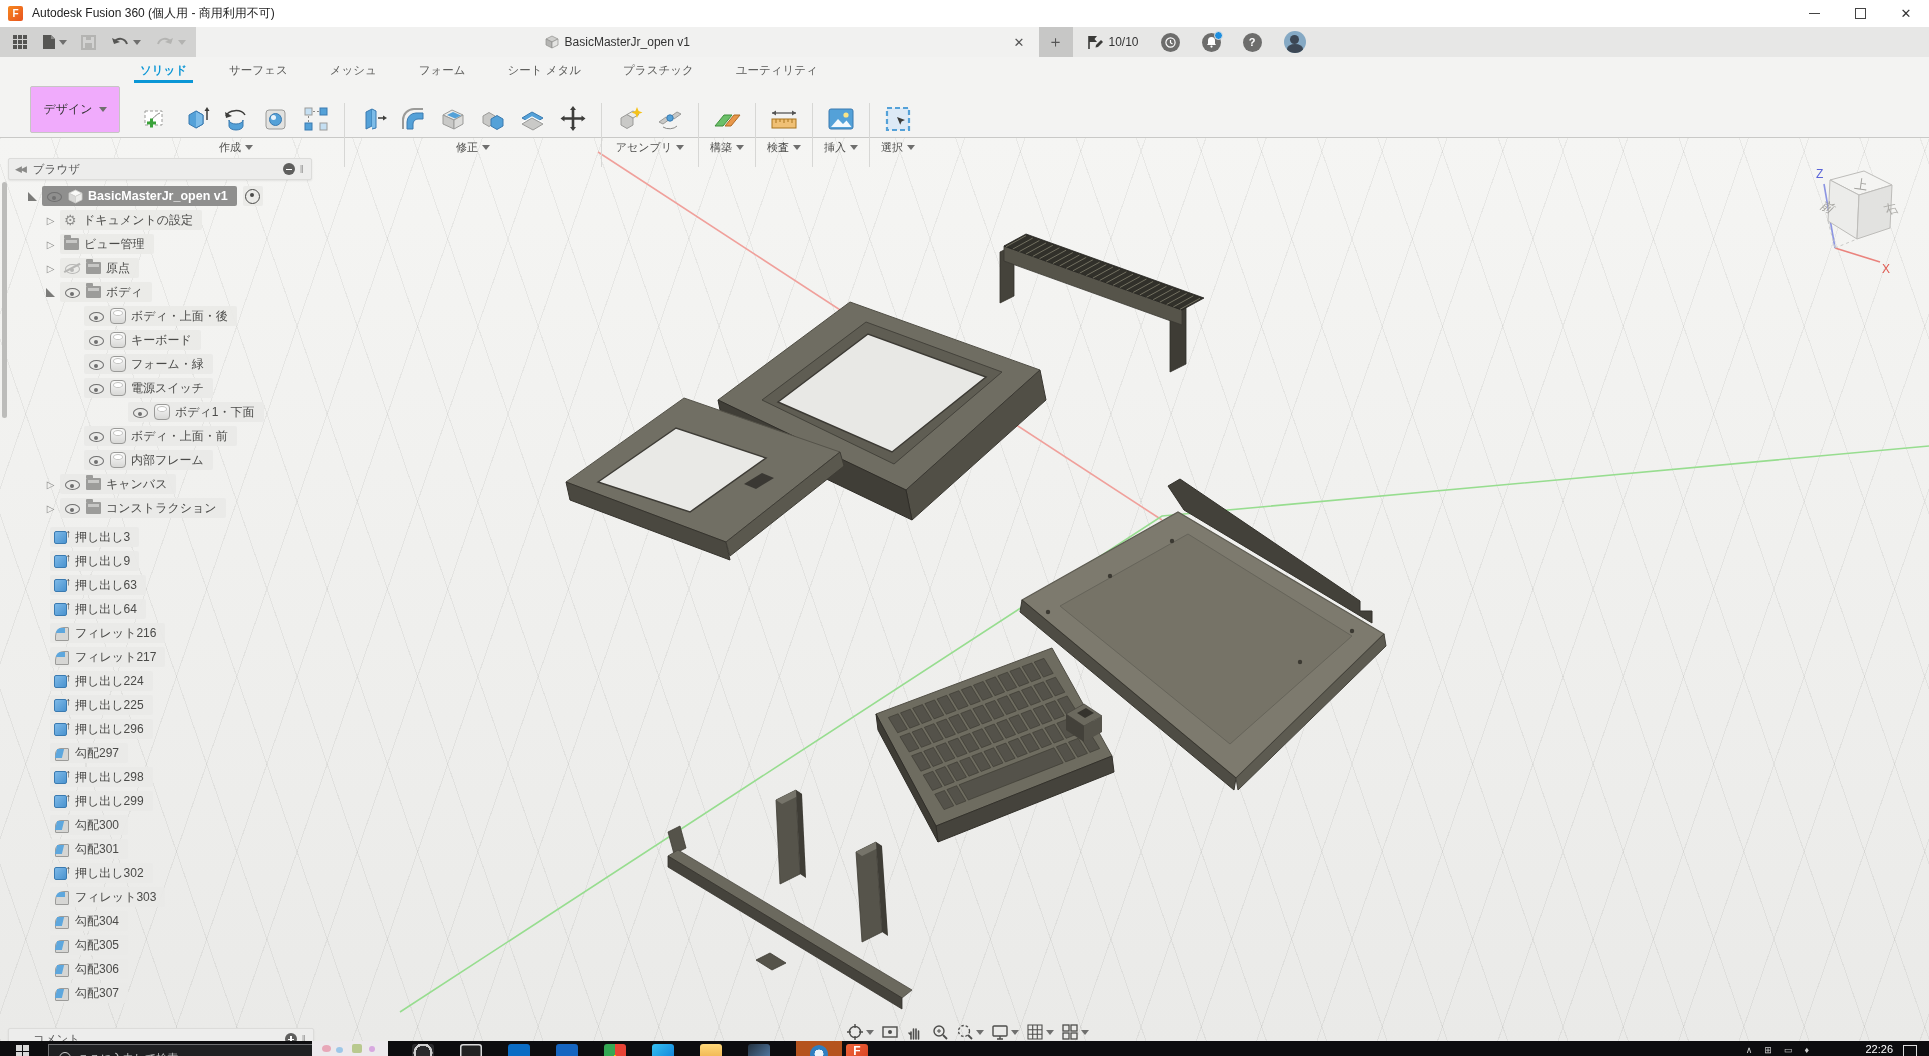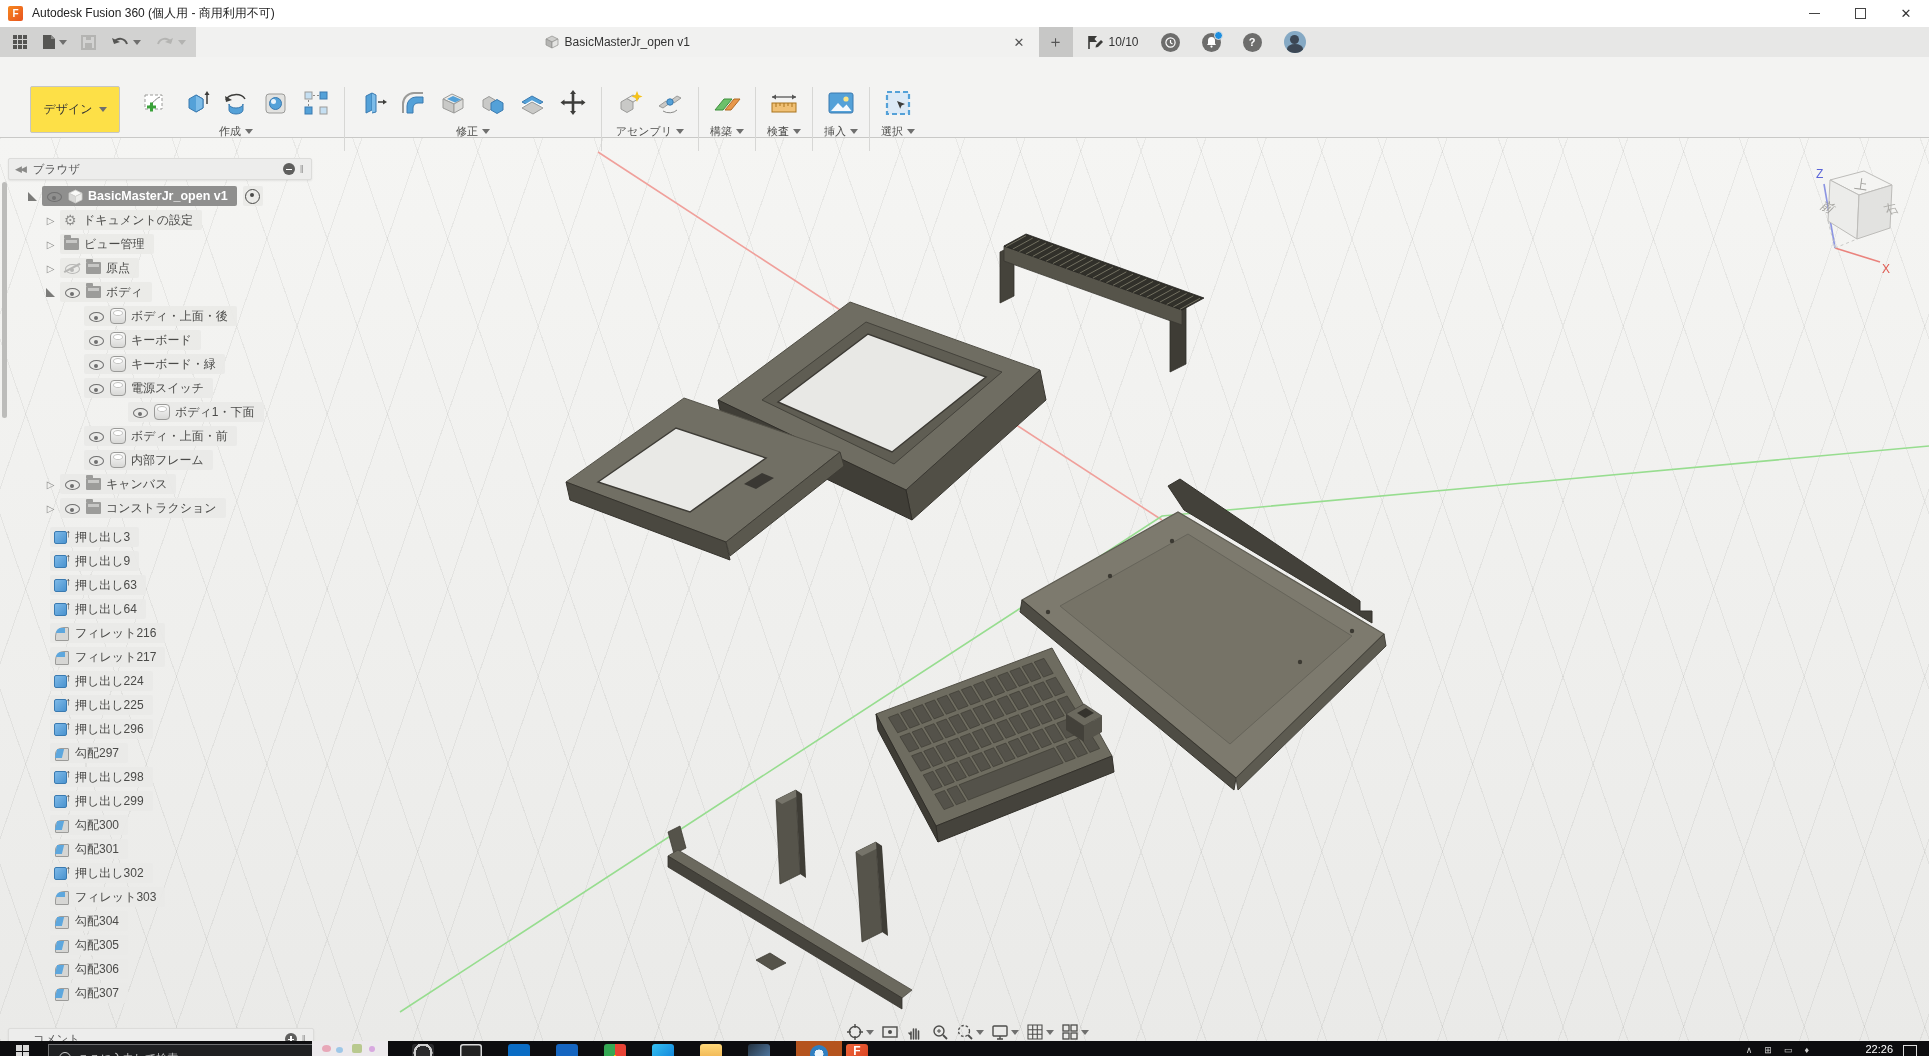--- a/index.html
+++ b/index.html
@@ -29,26 +29,26 @@
   #tab-right{flex:1;height:30px;background:#e7e7e6;display:flex;align-items:center;gap:22px;padding-left:14px;}
   #jobs{display:flex;align-items:center;gap:5px;font-size:12px;color:#333;}
   .roundico{width:19px;height:19px;border-radius:50%;background:#6d6d6c;color:#fff;display:flex;align-items:center;justify-content:center;font-size:11px;font-weight:bold;position:relative;}
   #bell-dot{position:absolute;right:-2px;top:-2px;width:7px;height:7px;border-radius:50%;background:#1e8fe0;border:1px solid #e7e7e6;}
   #avatar{width:22px;height:22px;border-radius:50%;background:#85a9c4;position:relative;overflow:hidden;}
   #avatar:before{content:"";position:absolute;left:6.5px;top:4px;width:9px;height:9px;border-radius:50%;background:#3c4754;}
   #avatar:after{content:"";position:absolute;left:3px;top:13px;width:16px;height:10px;border-radius:50% 50% 0 0;background:#3c4754;}
 
   
   #ribbon{position:absolute;left:0;top:57px;width:1929px;height:80px;background:#f3f3f2;border-bottom:1px solid #c9c9c7;z-index:30;}
-  #design-box{position:absolute;left:30px;top:29px;width:88px;height:45px;background:#fde047;border:1px solid #c6c6c4;border-radius:2px;display:flex;align-items:center;justify-content:center;gap:6px;font-size:12px;color:#333;}
+  #design-box{position:absolute;left:30px;top:29px;width:88px;height:45px;background:#f0abfc;border:1px solid #c6c6c4;border-radius:2px;display:flex;align-items:center;justify-content:center;gap:6px;font-size:12px;color:#333;}
   #ribbon-tabs{position:absolute;left:136px;top:0;height:26px;display:flex;gap:34px;align-items:center;}
   .rtab{font-size:11.5px;color:#5a5a58;padding:0 4px;position:relative;white-space:nowrap;}
   .rtab.active{color:#0a96d6;font-weight:bold;}
   .rtab.active:after{content:"";position:absolute;left:-2px;right:-2px;bottom:-5px;height:3px;background:#0a96d6;}
-  #ribbon-groups{position:absolute;left:136px;top:28px;display:flex;align-items:flex-start;}
+  #ribbon-groups{position:absolute;left:136px;top:44px;display:flex;align-items:flex-start;}
   .rgroup{display:flex;flex-direction:column;align-items:center;}
   .ricons{display:flex;align-items:center;height:36px;}
   .ric{width:40px;height:34px;display:flex;align-items:center;justify-content:center;}
   .rlabel{margin-top:3px;font-size:11px;color:#4d4d4b;display:flex;align-items:center;gap:4px;white-space:nowrap;}
   .rdivider{width:1px;height:64px;background:#d7d7d5;margin:2px 8px 0 8px;}
 
   
   #viewport{position:absolute;left:0;top:137px;width:1929px;height:904px;z-index:1;
     background:
       repeating-linear-gradient(109deg, rgba(60,60,55,0.07) 0 1px, transparent 1px 57px),
@@ -387,20 +387,29 @@
       </span>
     <span id="avatar"></span>
   </div>
 </div>
 
 <div id="ribbon">
   <div id="design-box">
     <span>デザイン</span>
     <span class="dd"></span>
   </div>
+  <div id="ribbon-tabs">
+      <span class="rtab active">ソリッド</span>
+      <span class="rtab">サーフェス</span>
+      <span class="rtab">メッシュ</span>
+      <span class="rtab">フォーム</span>
+      <span class="rtab">シート メタル</span>
+      <span class="rtab">プラスチック</span>
+      <span class="rtab">ユーティリティ</span>
+    </div>
   <div id="ribbon-groups">
       <div class="rgroup">
         <div class="ricons">
           <span class="ric">
             <svg width="30" height="30" viewBox="0 0 30 30">
               <rect x="4" y="7" width="17" height="14" fill="#fff" stroke="#9b9b99" stroke-dasharray="3,2"></rect>
               <path d="M7,20 q8,-10 12,-11" fill="none" stroke="#8a8a88"></path>
               <path d="M6,19 h9 M10.5,14.5 v9" stroke="#3aa23a" stroke-width="3"></path>
             </svg>
           </span>
@@ -650,21 +659,21 @@
         <span class="chip">
           <span class="eye"></span>
           <span class="ico-body"></span>
           <span>キーボード</span>
         </span>
       </div>
       <div class="trow" style="padding-left: 76px;">
         <span class="chip">
           <span class="eye"></span>
           <span class="ico-body"></span>
-          <span>キーボード・緑</span>
+          <span>フォーム・緑</span>
         </span>
       </div>
       <div class="trow" style="padding-left: 76px;">
         <span class="chip">
           <span class="eye"></span>
           <span class="ico-body"></span>
           <span>電源スイッチ</span>
         </span>
       </div>
       <div class="trow" style="padding-left: 120px;">

